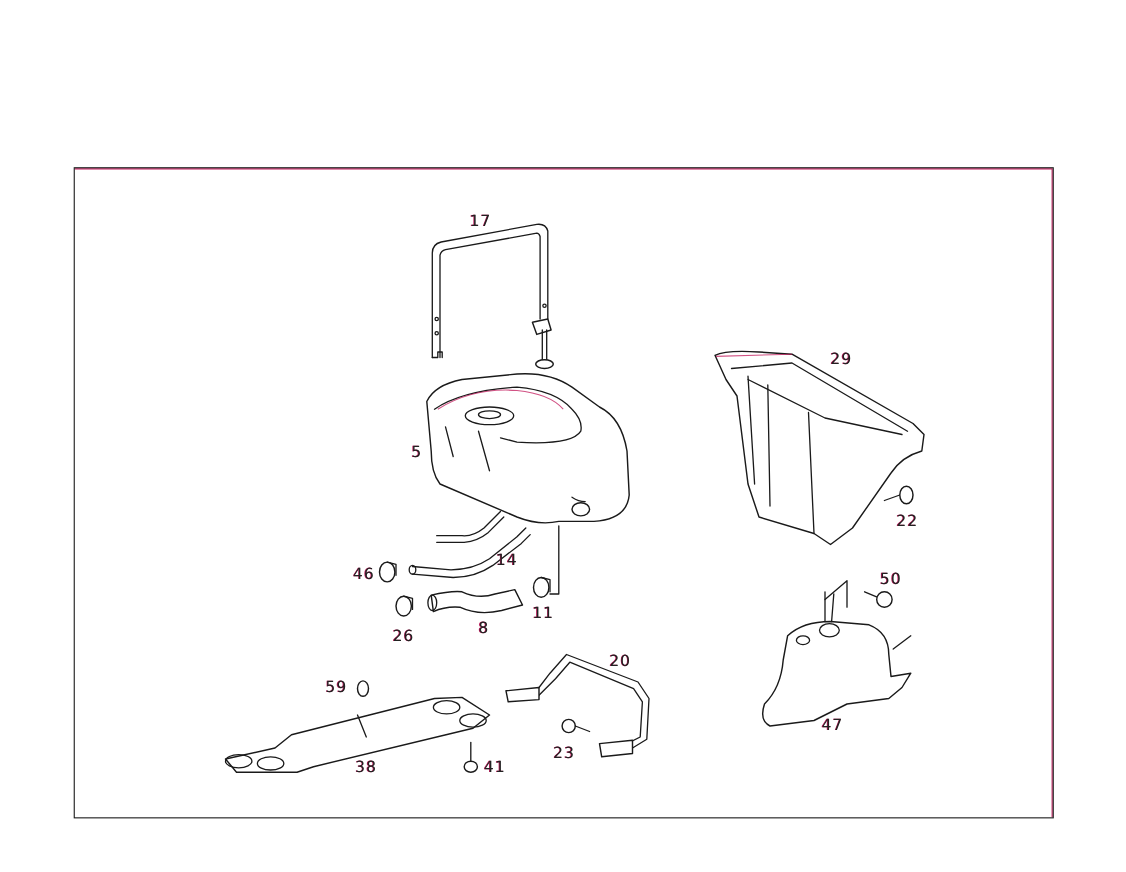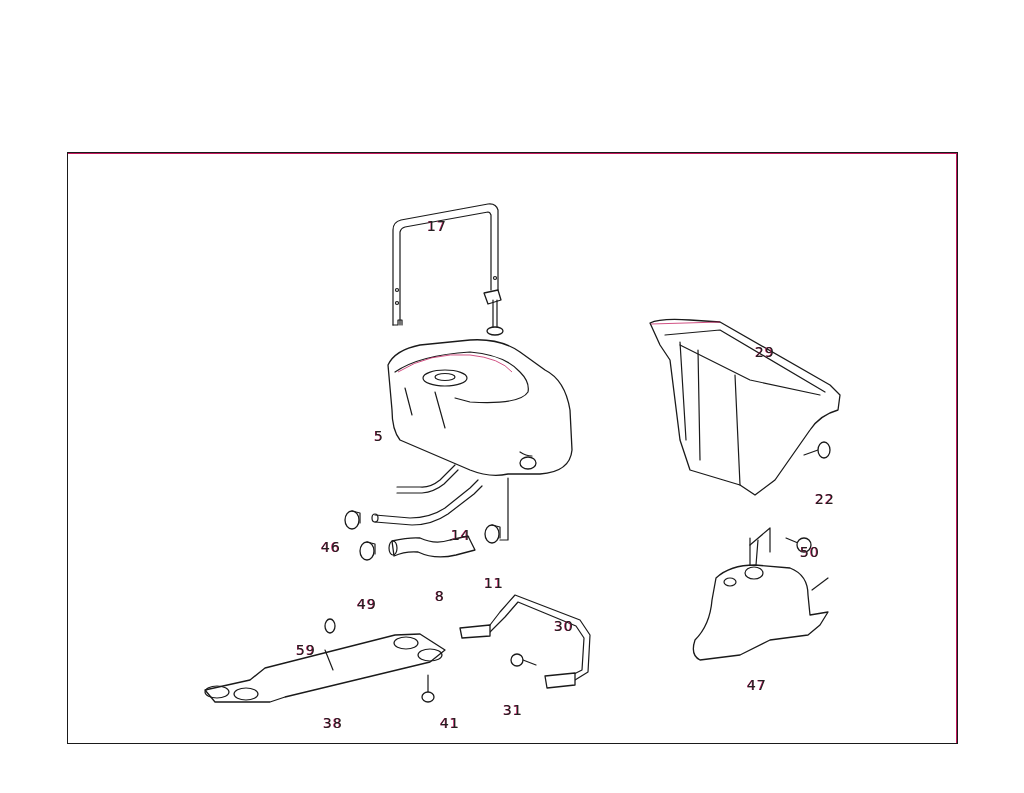--- a/index.html
+++ b/index.html
@@ -1,19 +1,19 @@
 <!DOCTYPE html>
 <html><head>
 <meta charset="utf-8">
 <style>
   html, body { margin:0; padding:0; background:#ffffff; }
   body { width:1024px; height:793px; position:relative; overflow:hidden; font-family:"DejaVu Sans", sans-serif; }
   .frame { position:absolute; left:67px; top:152px; width:889px; height:590px; border:1.5px solid #1a1a1a; box-shadow:-1px 1px 0 #c2185b inset; }
   svg.art { position:absolute; left:0; top:0; width:1024px; height:793px; }
-  .label { position:absolute; font-size:14px; color:#222; letter-spacing:1px; font-family:"DejaVu Sans", sans-serif; line-height:14px; text-shadow: -0.6px 0 0 #c2185b; margin-top: 25px; }
+  .label { position:absolute; font-size:14px; color:#222; letter-spacing:1px; font-family:"DejaVu Sans", sans-serif; line-height:14px; text-shadow: -0.6px 0 0 #c2185b; }
   .part { fill:#fff; stroke:#1a1a1a; stroke-width:1.3; stroke-linejoin:round; stroke-linecap:round; }
   .ln { fill:none; stroke:#1a1a1a; stroke-width:1.2; stroke-linejoin:round; stroke-linecap:round; }
   .pk { fill:none; stroke:#c2185b; stroke-width:1; opacity:.75; }
 </style>
 </head>
 <body>
 
 <div class="frame"></div>
 
 <svg class="art" viewBox="0 0 1024 793">
@@ -124,24 +124,24 @@
   <g>
     <path class="ln" d="M428,675 L428,692"></path>
     <ellipse cx="428" cy="697" rx="6" ry="5" class="part"></ellipse>
   </g>
 </svg>
 
 <span class="label" style="left:427px;top:194px">17</span>
 <span class="label" style="left:374px;top:404px">5</span>
 <span class="label" style="left:451px;top:503px">14</span>
 <span class="label" style="left:321px;top:515px">46</span>
-<span class="label" style="left:357px;top:572px">49</span>
+<span class="label" style="left:357px;top:572px">26</span>
 <span class="label" style="left:435px;top:564px">8</span>
 <span class="label" style="left:484px;top:551px">11</span>
 <span class="label" style="left:755px;top:320px">29</span>
 <span class="label" style="left:815px;top:467px">22</span>
 <span class="label" style="left:800px;top:520px">50</span>
 <span class="label" style="left:747px;top:653px">47</span>
-<span class="label" style="left:554px;top:594px">30</span>
-<span class="label" style="left:503px;top:678px">31</span>
+<span class="label" style="left:554px;top:594px">20</span>
+<span class="label" style="left:503px;top:678px">23</span>
 <span class="label" style="left:296px;top:618px">59</span>
 <span class="label" style="left:323px;top:691px">38</span>
 <span class="label" style="left:440px;top:691px">41</span>
 
 </body></html>

